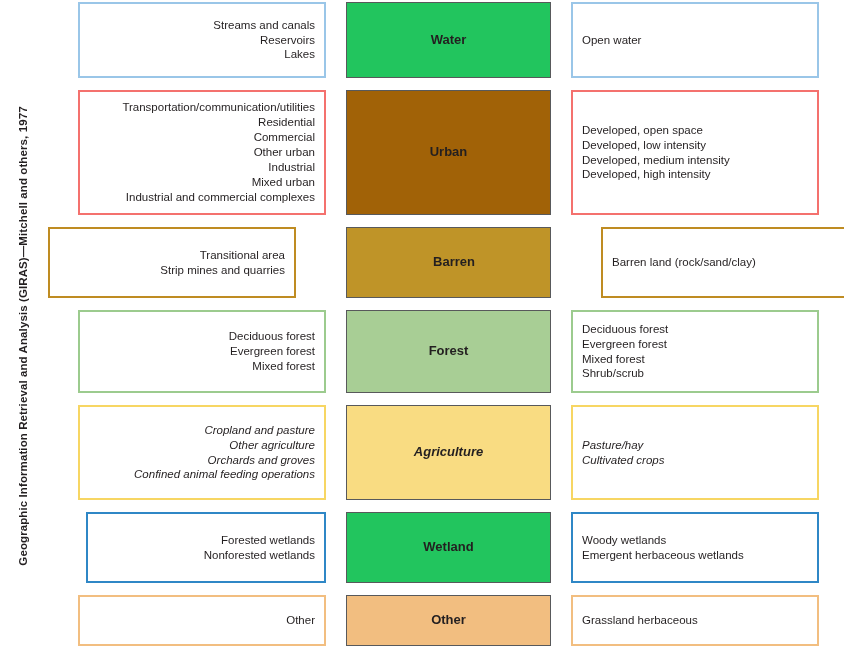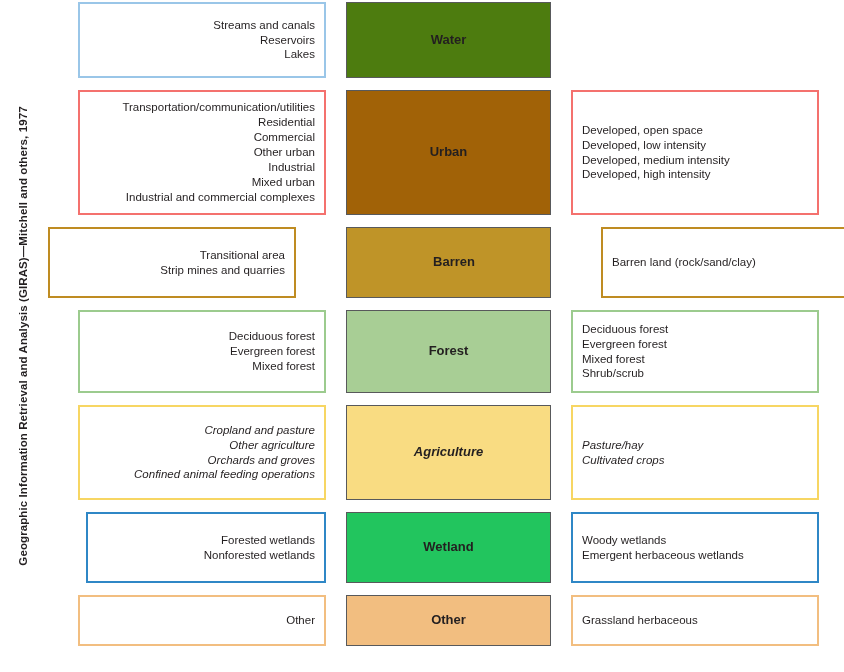--- a/index.html
+++ b/index.html
@@ -98,24 +98,29 @@
   <div class="sheet" id="sheet">
       <div class="gridrow" style="height: 76px;">
         <div class="box left-box" style="border-color: rgb(154, 198, 232);">
           <div class="lines">
             <span>Streams and canals</span>
             <span>Reservoirs</span>
             <span>Lakes</span>
           </div>
         </div>
         <div class="spacer-col"></div>
-        <div class="box center-box" style="background: #4d7c0f;">
+        <div class="box center-box" style="background: #22c55e;">
           <span>Water</span>
         </div>
         <div class="spacer-col"></div>
+        <div class="box right-box" style="border-color: rgb(154, 198, 232);">
+          <div class="lines">
+            <span>Open water</span>
+          </div>
+        </div>
       </div>
       <div class="gridrow" style="height: 125px;">
         <div class="box left-box" style="border-color: rgb(244, 113, 110);">
           <div class="lines">
             <span>Transportation/communication/utilities</span>
             <span>Residential</span>
             <span>Commercial</span>
             <span>Other urban</span>
             <span>Industrial</span>
             <span>Mixed urban</span>

